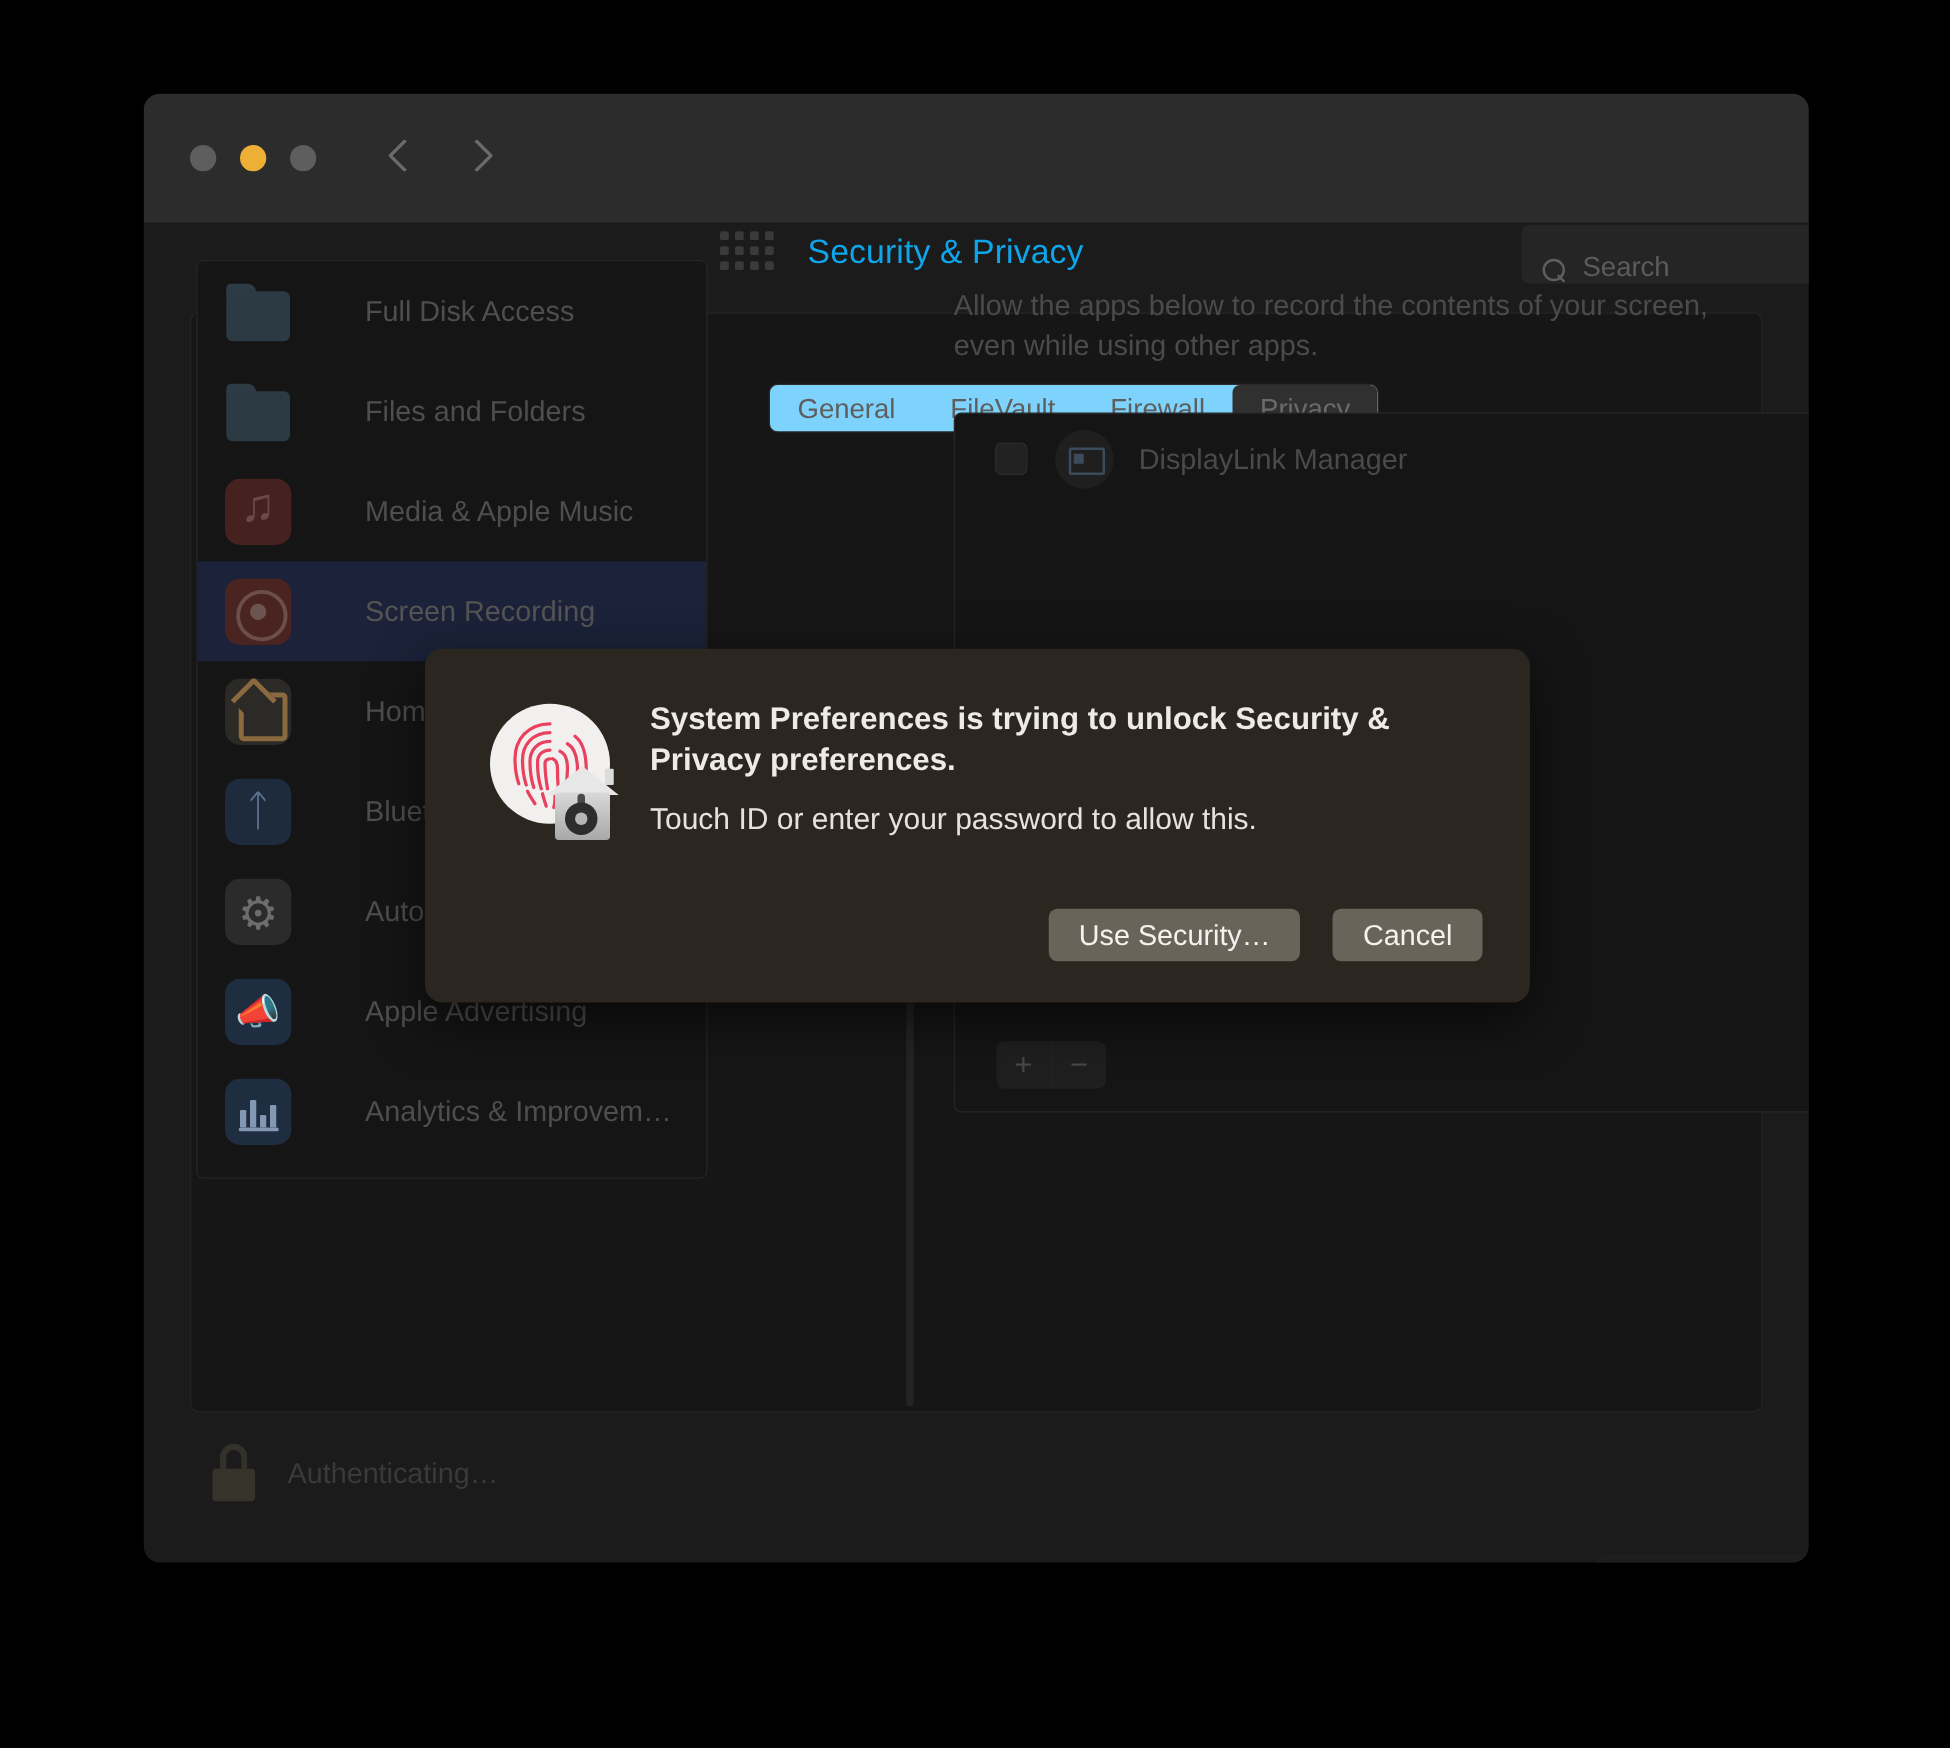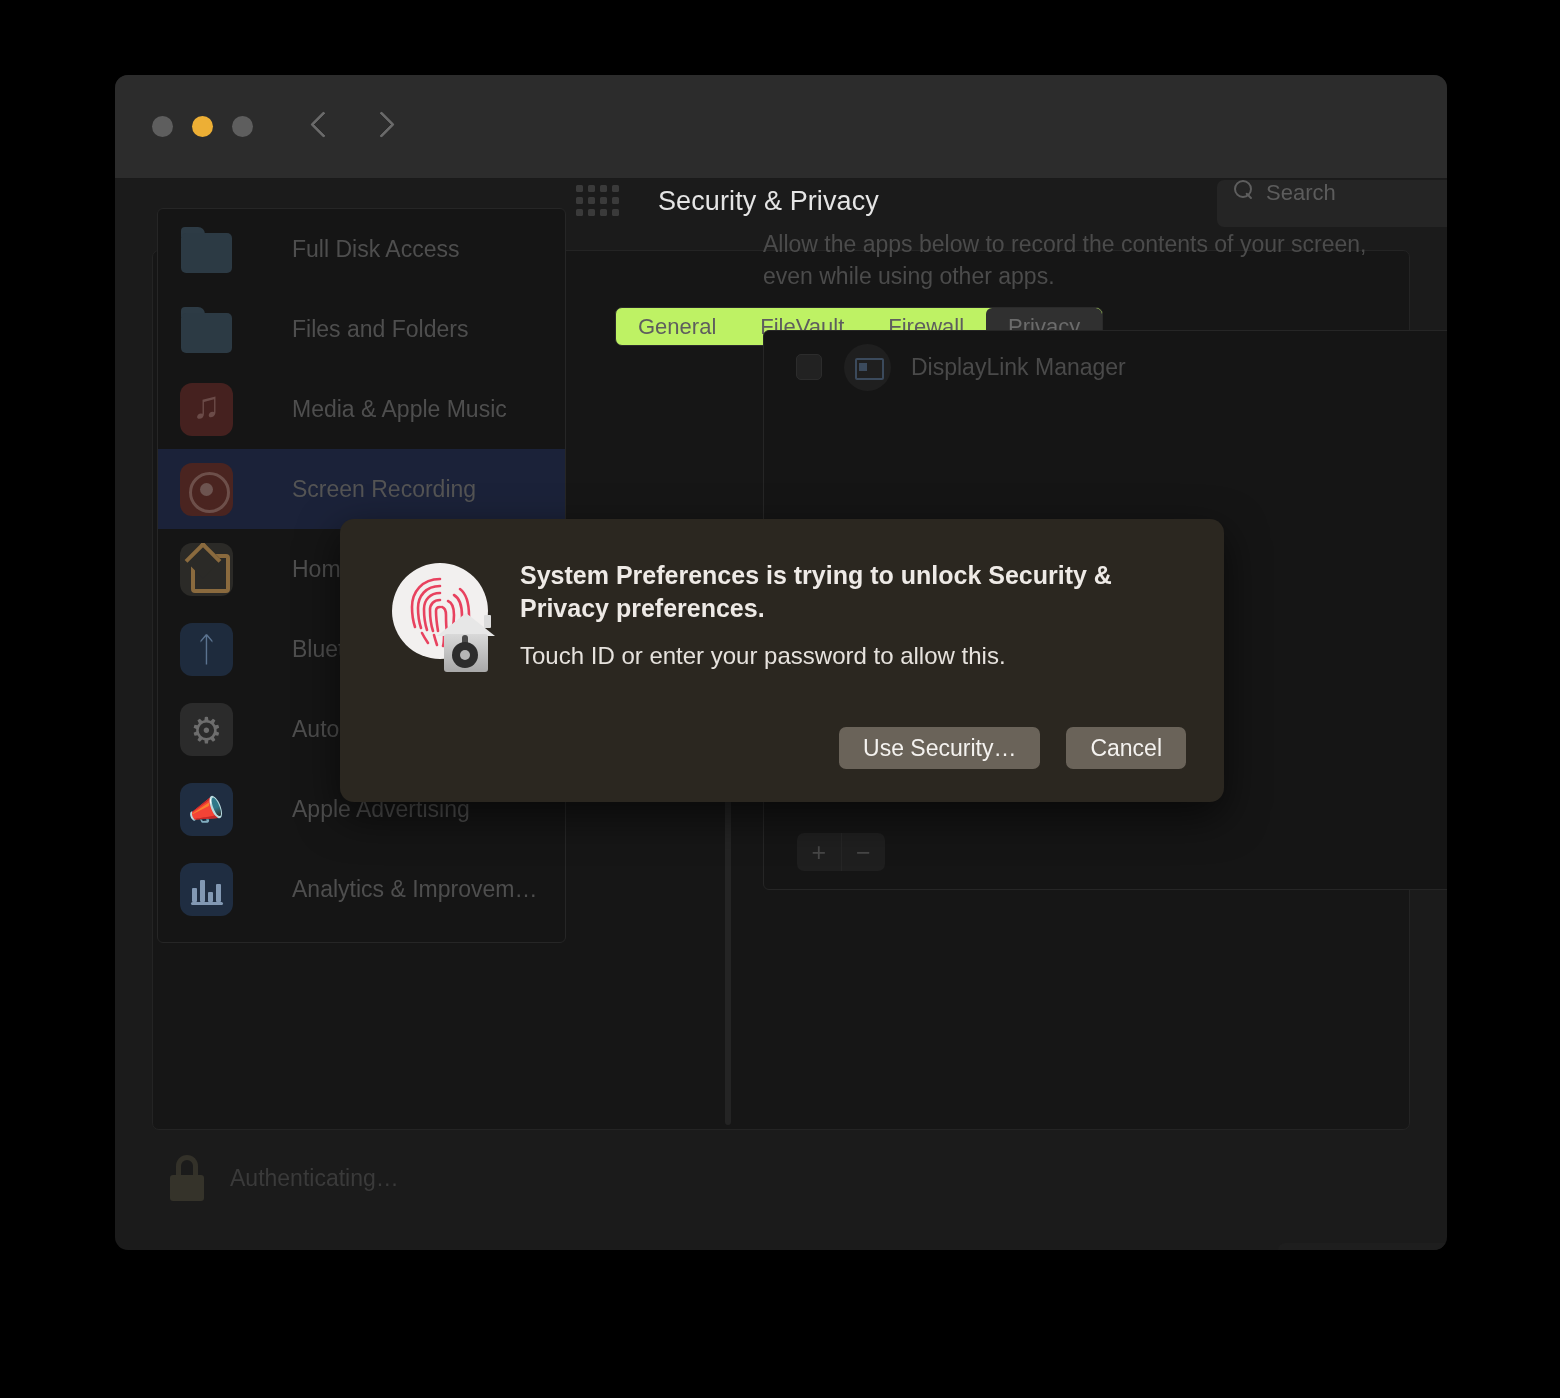--- a/index.html
+++ b/index.html
@@ -84,38 +84,38 @@
   }
   #grid-button i {
     display: block;
     width: 7px; height: 7px;
     background: #3a3a3a;
     border-radius: 1.5px;
   }
 
   #window-title {
     position: absolute;
-    left: 543px;
+    left: 531px;
     top: 111px;
     font-size: 27px;
     font-weight: 500;
-    color: #e5e5e5;
+    color: #0ea5e9;
     letter-spacing: 0.1px;
   }
 
   #search-field {
     position: absolute;
     left: 1102px;
     top: 105px;
     width: 320px;
     height: 47px;
     background: #252525;
     border-radius: 7px;
     display: flex;
-    align-items: flex-start;
+    align-items: flex-end;
     padding-left: 17px;
   }
   #search-field .mag {
     width: 20px; height: 20px;
     position: relative;
     flex: none;
     margin-right: 12px;
   }
   #search-field .mag::before {
     content: "";
@@ -141,21 +141,21 @@
   }
 
   
   #tabbar {
     position: absolute;
     left: 500px;
     top: 232px;
     height: 39px;
     display: flex;
     align-items: stretch;
-    background: #bef264;
+    background: #7dd3fc;
     border: 1px solid #2a2a2a;
     border-radius: 7px;
     overflow: hidden;
   }
   .tab {
     display: flex;
     align-items: center;
     justify-content: center;
     padding: 0 22px;
     font-size: 22px;

